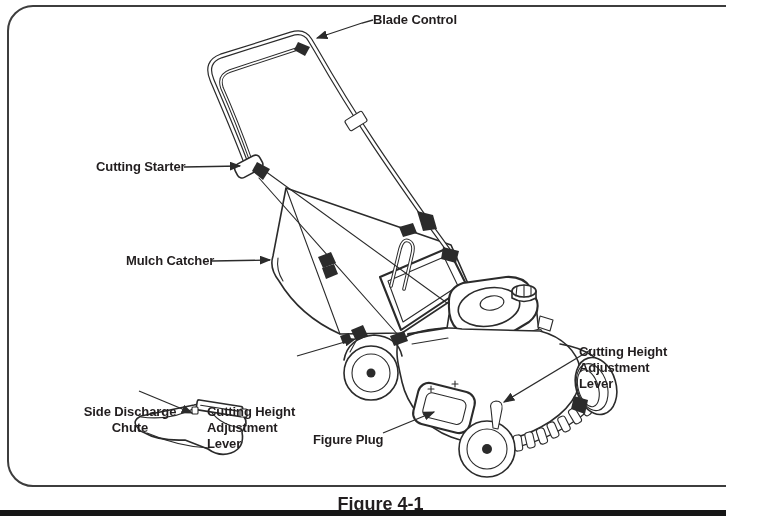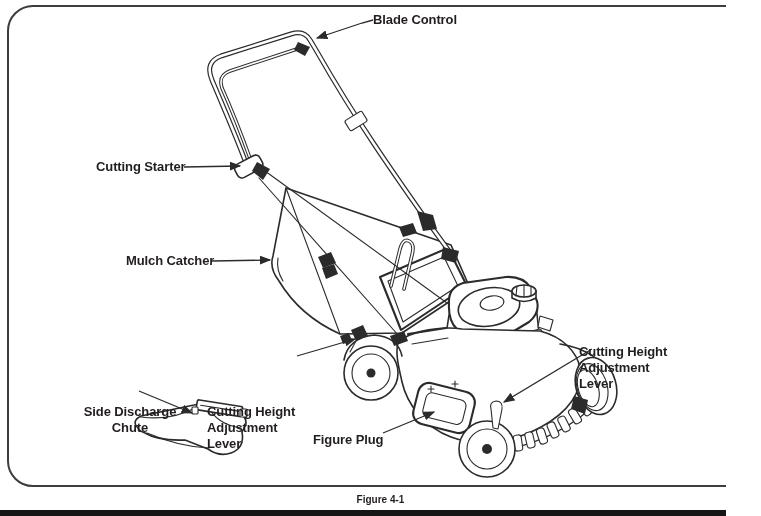--- a/index.html
+++ b/index.html
@@ -5,21 +5,21 @@
   html,body{margin:0;padding:0;background:#fff;}
   .page{position:relative;width:726px;height:516px;background:#ffffff;overflow:hidden;
         font-family:Liberation Sans, sans-serif;}
   .frame{position:absolute;left:7px;top:5px;width:746px;height:482px;box-sizing:border-box;
          border:2.5px solid #3d3d3d;border-radius:26px;background:transparent;}
   .art{position:absolute;left:0;top:0;width:761px;height:516px;}
   .callout{position:absolute;font-weight:700;font-size:13px;line-height:16px;color:#221e1f;
            letter-spacing:-0.1px;white-space:nowrap;}
   .callout.wrap{white-space:normal;margin-top:47px;}
   .caption{position:absolute;left:0;top:494px;width:761px;text-align:center;
-           font-weight:700;font-size:10px;color:#221e1f;}
+           font-weight:700;font-size:18px;color:#221e1f;}
   .footer-bar{position:absolute;left:0;top:510px;width:761px;height:6px;background:#161616;}
   
   .ln{stroke:#2b2b2b;stroke-width:1.6;fill:none;stroke-linecap:round;stroke-linejoin:round;}
   .ln2{stroke:#2b2b2b;stroke-width:2.1;fill:none;stroke-linecap:round;stroke-linejoin:round;}
   .lnt{stroke:#2b2b2b;stroke-width:1.1;fill:none;stroke-linecap:round;stroke-linejoin:round;}
   .white{fill:#ffffff;}
   .dark{fill:#2b2b2b;stroke:none;}
   .tubeo{stroke:#2b2b2b;stroke-width:5;fill:none;stroke-linecap:round;stroke-linejoin:round;}
   .tubei{stroke:#ffffff;stroke-width:2.6;fill:none;stroke-linecap:round;stroke-linejoin:round;}
   .tube2o{stroke:#2b2b2b;stroke-width:3.6;fill:none;stroke-linecap:round;stroke-linejoin:round;}

